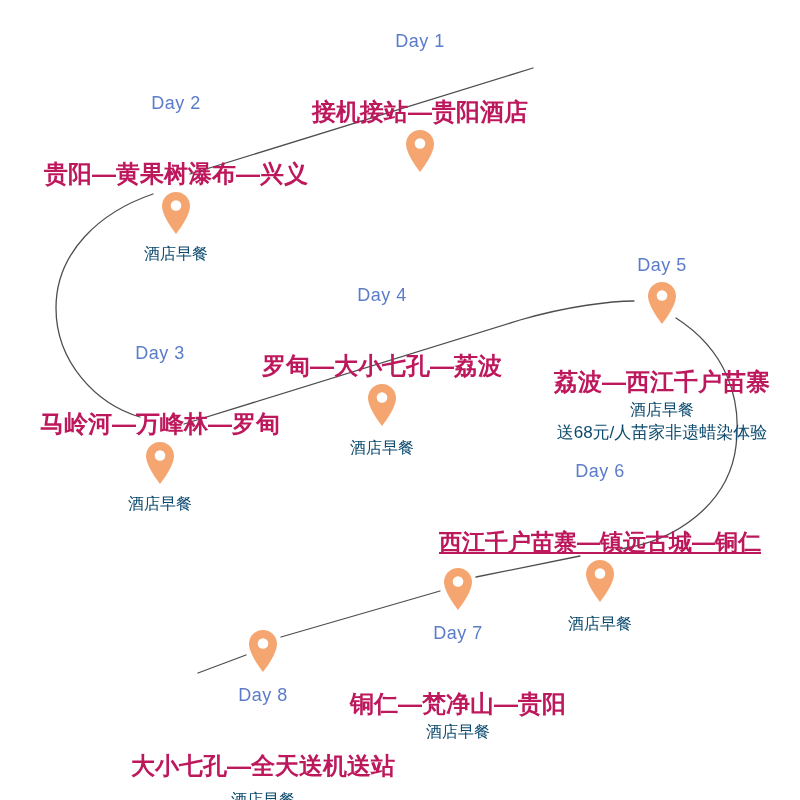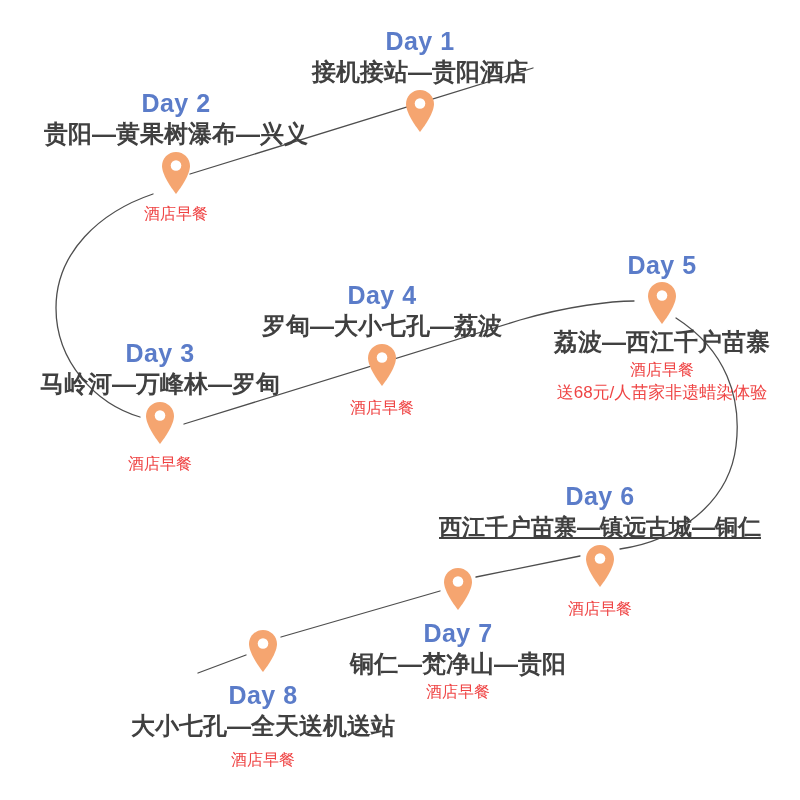--- a/index.html
+++ b/index.html
@@ -6,37 +6,37 @@
   #canvas{
     position:relative;width:800px;height:800px;background:#ffffff;overflow:hidden;
     font-family:"Liberation Sans",sans-serif;
   }
   #route-svg{position:absolute;left:0;top:0;z-index:1;}
   .day{
     position:absolute;display:flex;flex-direction:column;align-items:center;
     transform:translateX(-50%);z-index:2;white-space:nowrap;
   }
   .day-label{
-    font-size:25px;font-weight:bold;color:#5B7CC9;line-height:30px;letter-spacing:.5px;
+    font-size:18px;font-weight:normal;color:#5B7CC9;line-height:30px;letter-spacing:.5px;
   }
   .day-title{
-    font-size:24px;font-weight:bold;color:#404040;line-height:32px;
+    font-size:24px;font-weight:bold;color:#be185d;line-height:32px;margin-top:40px;
   }
   .day6 .day-title{font-size:23px;text-decoration:underline;}
   .note{
-    font-size:16px;color:#ef4444;line-height:23px;font-weight:normal;
+    font-size:16px;color:#0c4a6e;line-height:23px;font-weight:normal;
   }
   .note-big{font-size:17px;}
   .pin{width:28px;height:42px;display:block;margin:2px 0;}
   .day1{left:420px;top:26px;}
   .day2{left:176px;top:88px;}
   .day3{left:160px;top:338px;}
   .day4{left:382px;top:280px;}
   .day5{left:662px;top:250px;}
-  .day6{left:600px;top:481px;}
+  .day6{left:600px;top:456px;}
   .day7{left:458px;top:566px;}
   .day8{left:263px;top:628px;}
   .gap6{margin-top:6px;}
   .gap8{margin-top:8px;}
 </style>
 </head>
 <body>
 
 <div id="canvas">
 

